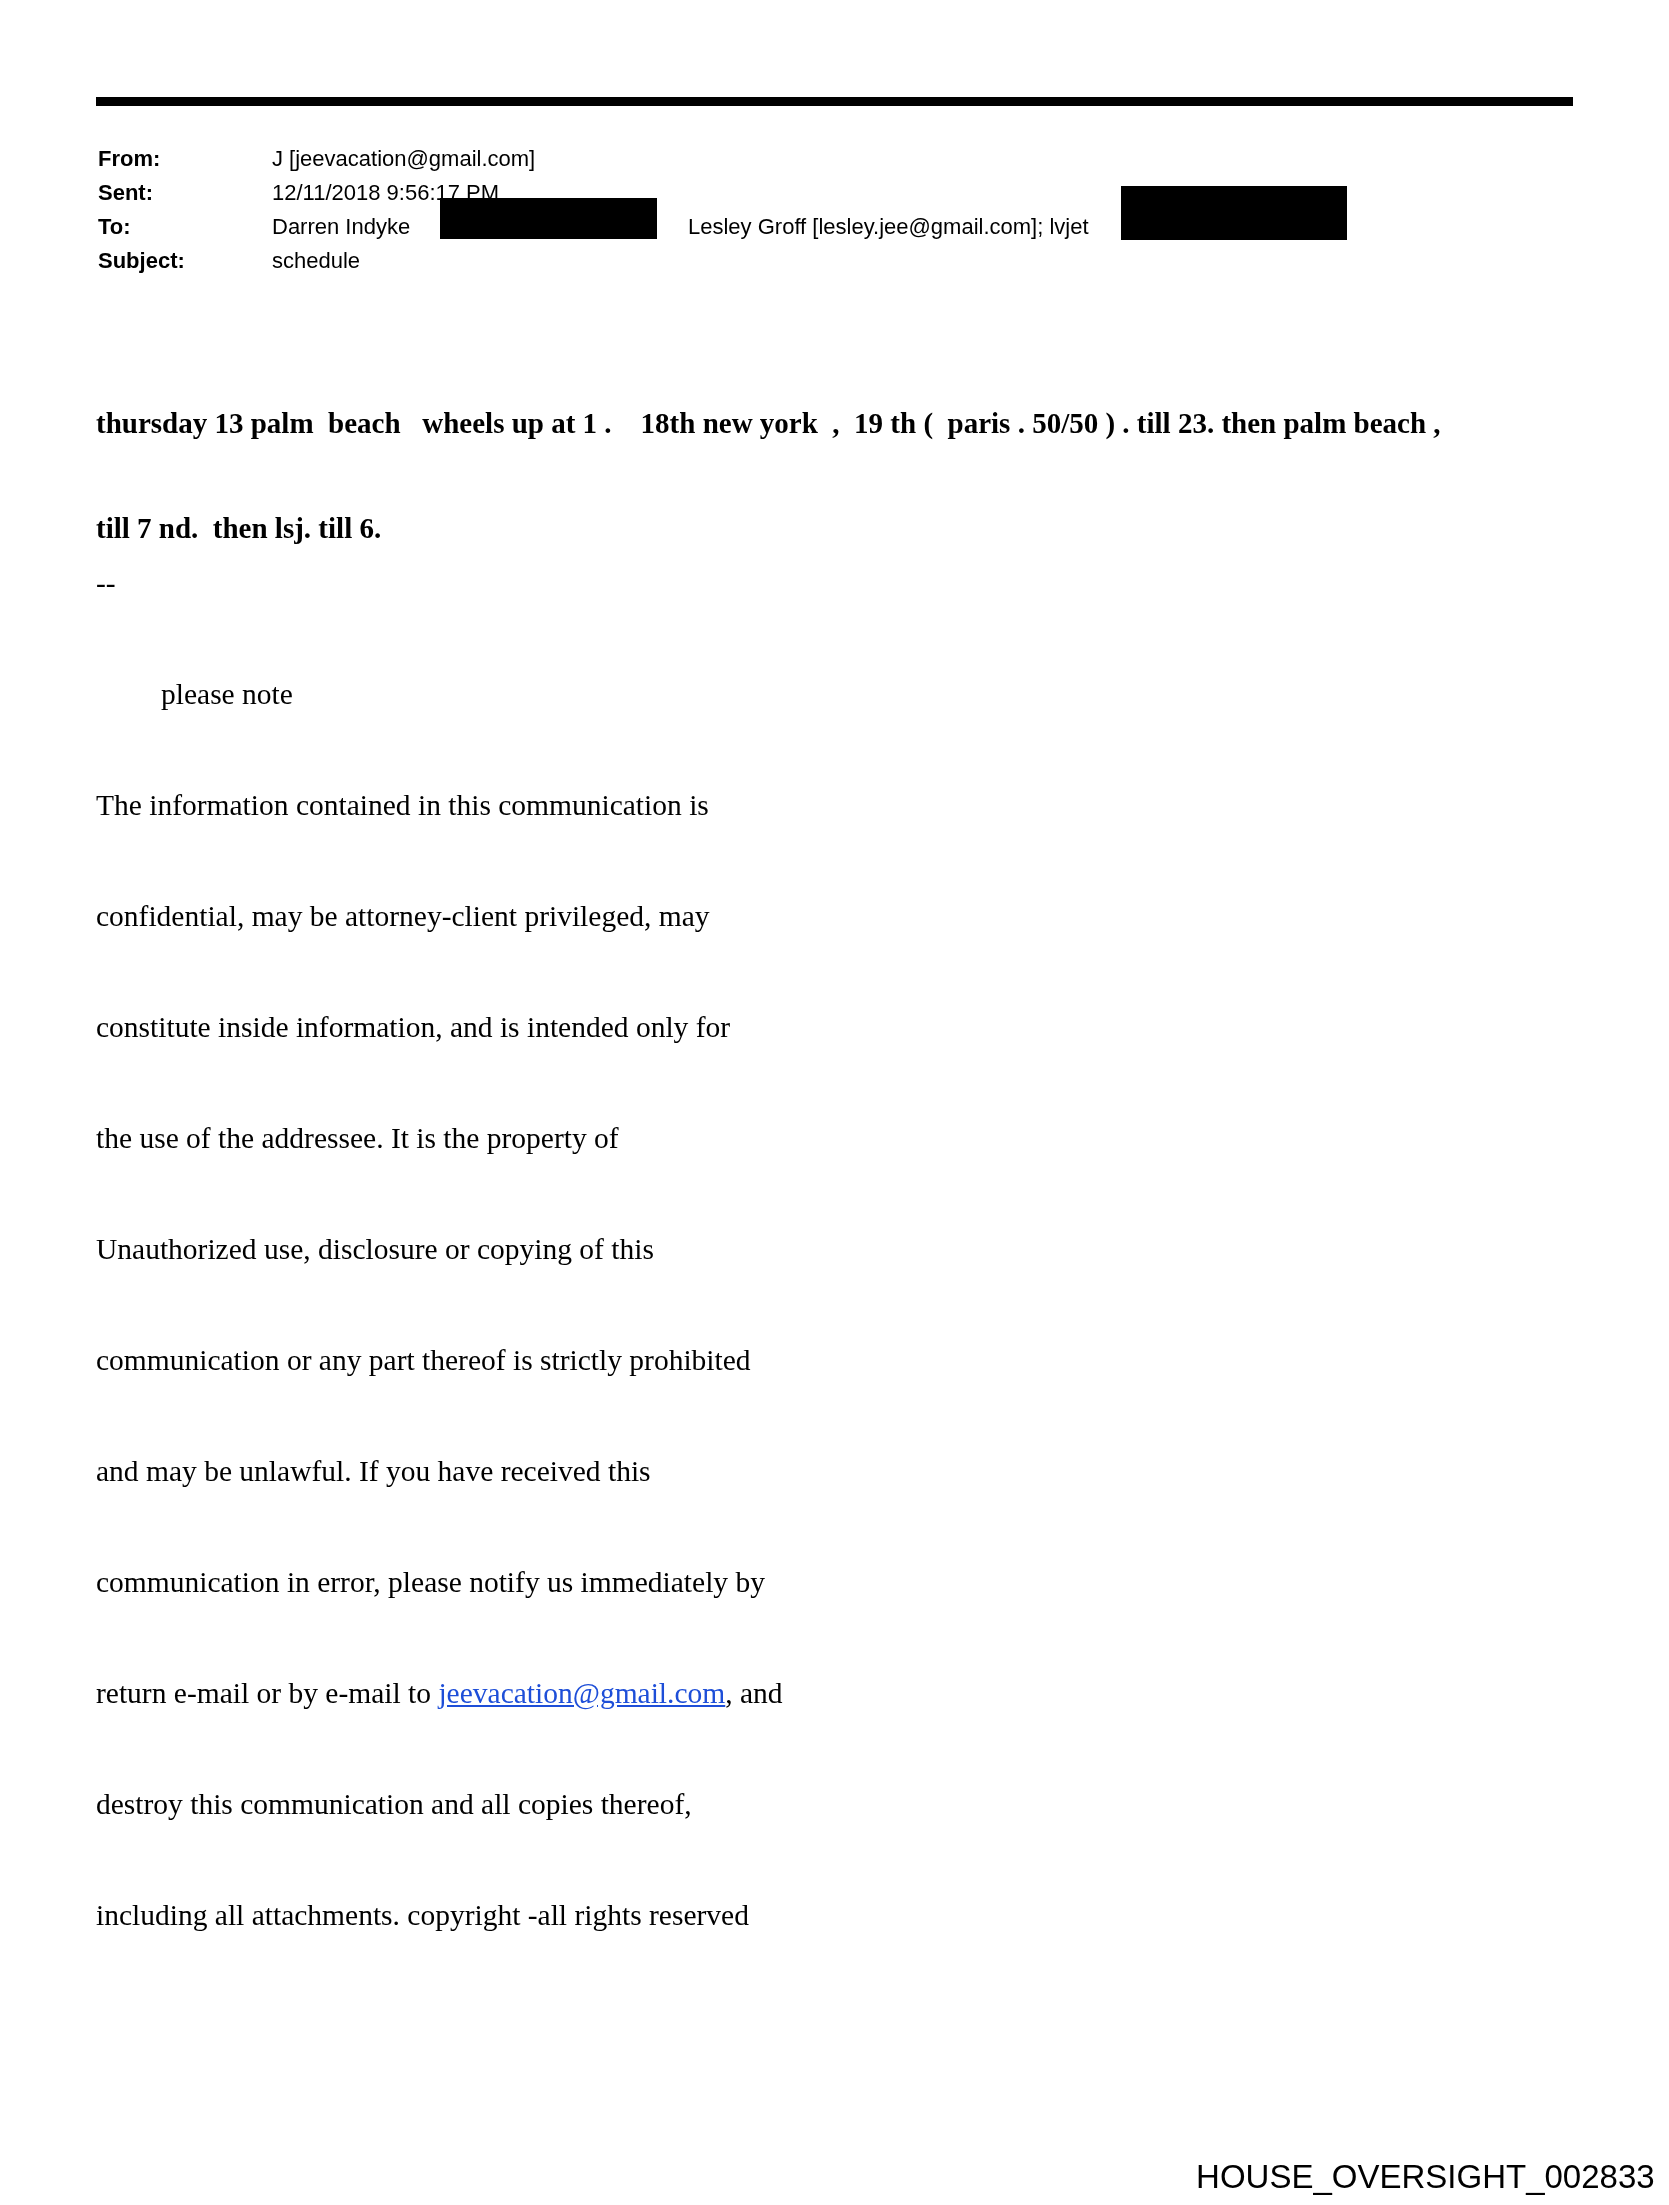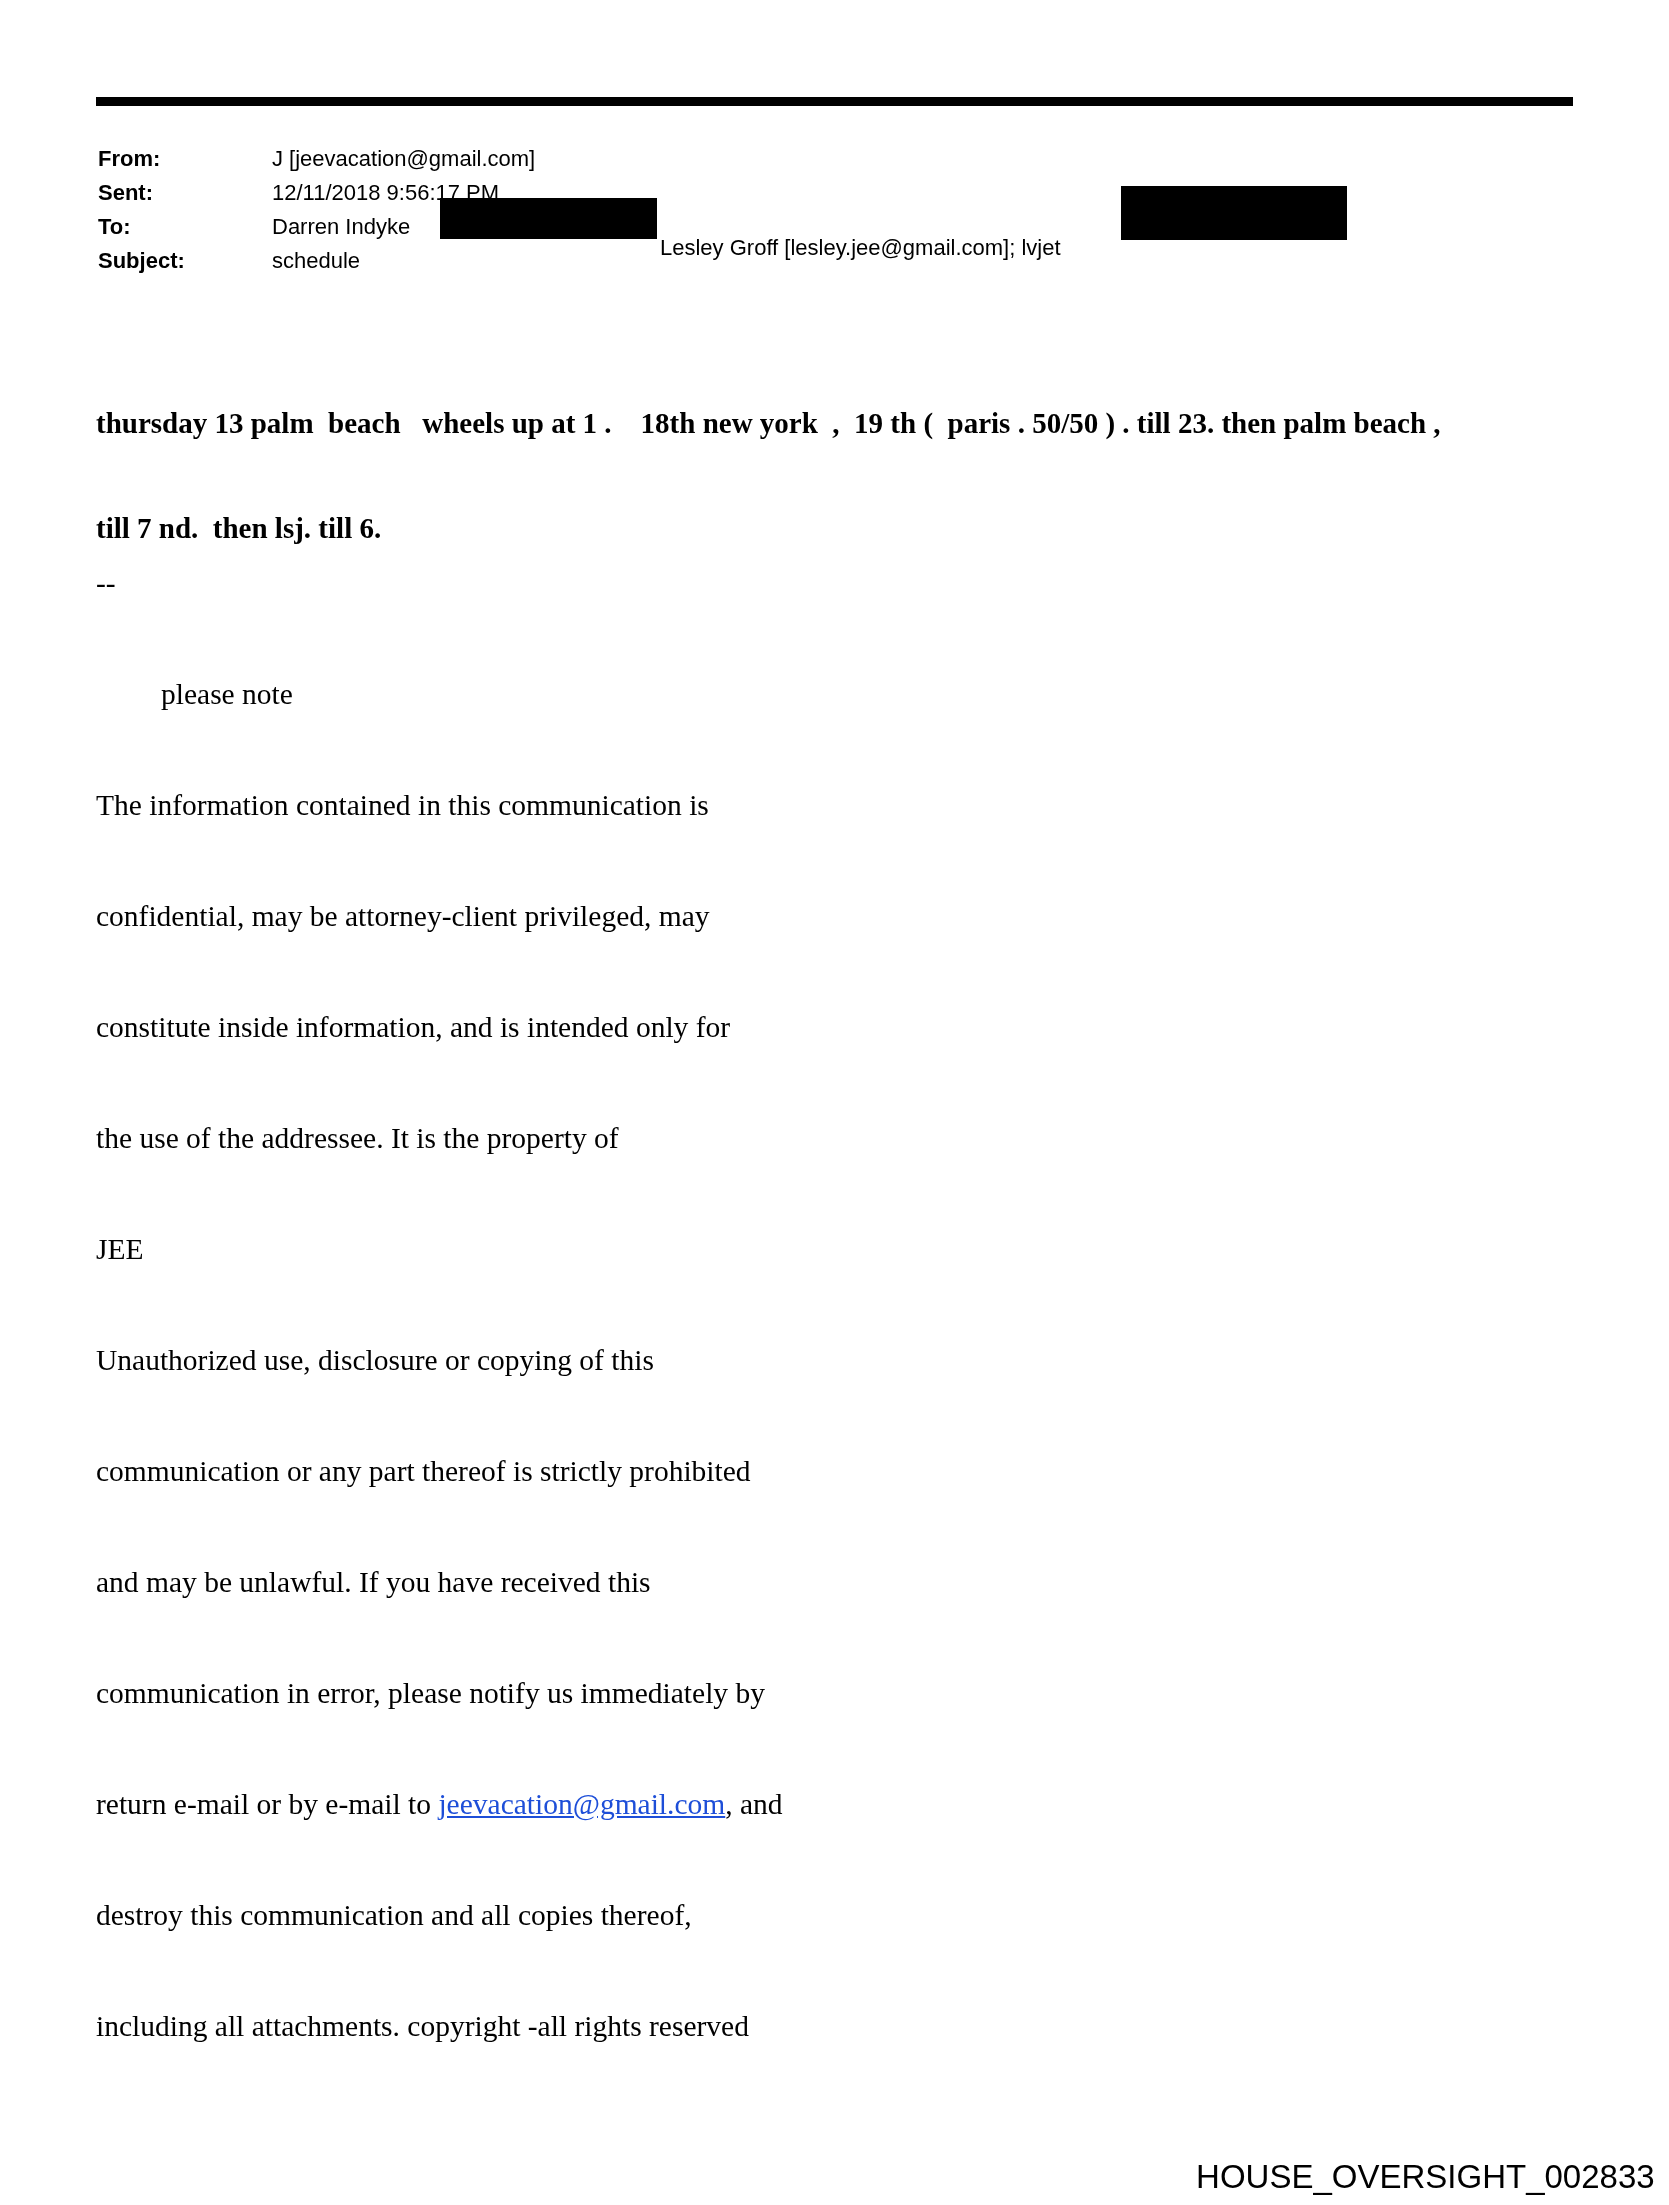--- a/index.html
+++ b/index.html
@@ -73,41 +73,40 @@
   <div class="top-bar"></div>
 
   <span class="hdr-label" style="left:98px; top:145px;">From:</span>
   <span class="hdr-value" style="left:272px; top:145px;">J [jeevacation@gmail.com]</span>
 
   <span class="hdr-label" style="left:98px; top:179px;">Sent:</span>
   <span class="hdr-value" style="left:272px; top:179px;">12/11/2018 9:56:17 PM</span>
 
   <span class="hdr-label" style="left:98px; top:213px;">To:</span>
   <span class="hdr-value" style="left:272px; top:213px;">Darren Indyke</span>
-  <span class="hdr-value" style="left:660px; top:213px;margin-top:21px;">Lesley Groff [lesley.jee@gmail.com]; lvjet</span>
+  <span class="hdr-value" style="left:688px; top:213px;">Lesley Groff [lesley.jee@gmail.com]; lvjet</span>
 
   <span class="hdr-label" style="left:98px; top:247px;">Subject:</span>
   <span class="hdr-value" style="left:272px; top:247px;">schedule</span>
 
   <div class="redaction" style="left:440px; top:198px; width:217px; height:41px;"></div>
   <div class="redaction" style="left:1121px; top:186px; width:226px; height:54px;"></div>
 
   <div class="email-body">
     <span>thursday 13 palm  beach   wheels up at 1 .    18th new york  ,  19 th (  paris . 50/50 ) . till 23. then palm beach ,</span>
     <span>till 7 nd.  then lsj. till 6.</span>
   </div>
 
   <div class="signature">
     <span class="sig-line">--</span>
     <span class="sig-line sig-note">please note</span>
     <span class="sig-line">The information contained in this communication is</span>
     <span class="sig-line">confidential, may be attorney-client privileged, may</span>
     <span class="sig-line">constitute inside information, and is intended only for</span>
     <span class="sig-line">the use of the addressee. It is the property of</span>
-    <span class="sig-line">JEE</span>
     <span class="sig-line">Unauthorized use, disclosure or copying of this</span>
     <span class="sig-line">communication or any part thereof is strictly prohibited</span>
     <span class="sig-line">and may be unlawful. If you have received this</span>
     <span class="sig-line">communication in error, please notify us immediately by</span>
     <span class="sig-line"><span>return e-mail or by e-mail to </span><span class="email-link">jeevacation@gmail.com</span><span>, and</span></span>
     <span class="sig-line">destroy this communication and all copies thereof,</span>
     <span class="sig-line">including all attachments. copyright -all rights reserved</span>
   </div>
 
   <div class="bates">HOUSE_OVERSIGHT_002833</div>

